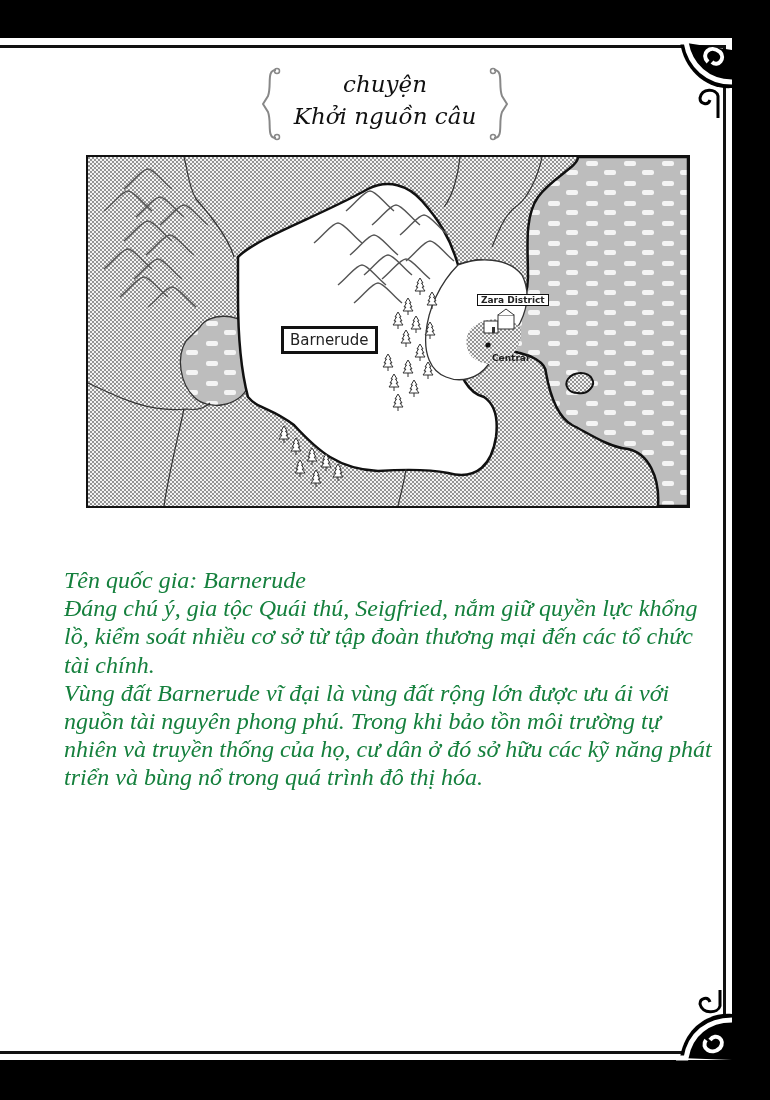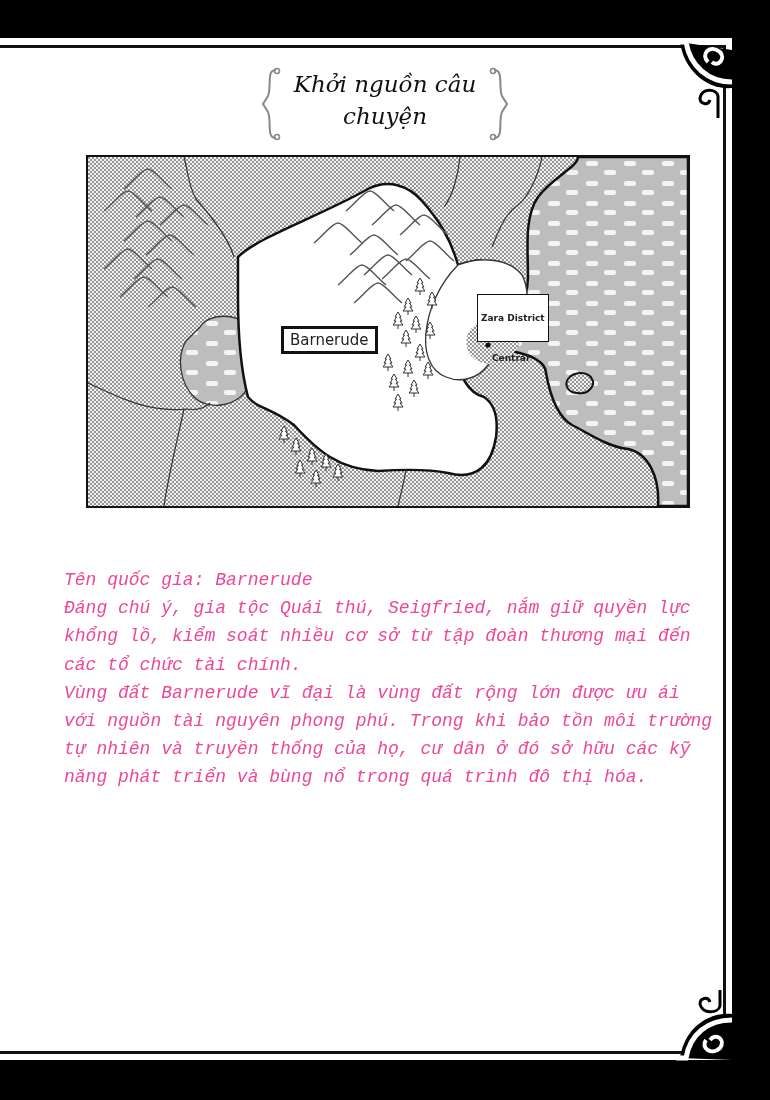--- a/index.html
+++ b/index.html
@@ -13,24 +13,24 @@
   .line-bottom { position:absolute; left:0; top:1051px; width:726px; height:3px; background:#111; }
   .corner { position:absolute; }
   .title-wrap { position:absolute; left:262px; top:62px; width:246px; height:82px; }
   .title { position:absolute; left:0; right:0; top:6px; text-align:center;
            font-family:"DejaVu Serif", serif; font-style:italic; font-size:23px; line-height:32px; color:#111; }
   .title-brace { position:absolute; top:4px; }
   .map { position:absolute; left:86px; top:155px; width:604px; height:353px; border:2px solid #111; box-sizing:border-box; overflow:hidden; background:#fff; }
   .map svg { position:absolute; left:0; top:0; }
   .map-label { position:absolute; background:#fff; border:2px solid #111; font-family:"DejaVu Sans", sans-serif; color:#222; }
   .lbl-country { left:193px; top:149px; font-size:15px; padding:2px 6px; border-width:3px;margin-top:20px; }
-  .lbl-district { left:389px; top:137px; font-size:9px; padding:18px 3px; border-width:1px; font-weight:bold; }
+  .lbl-district { left:389px; top:137px; font-size:9px; padding:0 3px; border-width:1px; font-weight:bold; }
   .lbl-central { position:absolute; left:404px; top:196px; font-size:9px; font-weight:bold; font-family:"DejaVu Sans", sans-serif; color:#222; }
-  .body-text { position:absolute; left:64px; top:566px; width:650px; font-family:Liberation Mono, monospace; font-style:italic;
-               font-size:18px; line-height:28.2px; color:#ec4899; }
+  .body-text { position:absolute; left:64px; top:566px; width:650px; font-family:Liberation Serif, serif; font-style:italic;
+               font-size:24px; line-height:28.2px; color:#15803d; }
   .body-text p { margin:0; }
 </style>
 </head>
 <body>
 
 <div class="band-top"></div>
 <div class="line-top"></div>
 <div class="band-right"></div>
 <div class="line-right"></div>
 <div class="band-bottom"></div>
@@ -50,22 +50,22 @@
   <path d="M44 0 L44 16 C42 24, 26 24, 24 14 C24 8, 32 6, 34 12" fill="none" stroke="#000" stroke-width="3"></path>
 </svg>
 
 <div class="title-wrap">
   <svg class="title-brace" style="left:0" width="20" height="76" viewBox="0 0 20 76">
     <path d="M14 4 C4 4, 10 20, 6 30 L1 38 L6 46 C10 56, 4 72, 14 72" fill="none" stroke="#888" stroke-width="2"></path>
     <circle cx="15" cy="5" r="2.5" fill="none" stroke="#888" stroke-width="1.5"></circle>
     <circle cx="15" cy="71" r="2.5" fill="none" stroke="#888" stroke-width="1.5"></circle>
   </svg>
   <div class="title">
+    <div>chuyện</div>
     <div>Khởi nguồn câu</div>
-    <div>chuyện</div>
   </div>
   <svg class="title-brace" style="right:0" width="20" height="76" viewBox="0 0 20 76">
     <path d="M6 4 C16 4, 10 20, 14 30 L19 38 L14 46 C10 56, 16 72, 6 72" fill="none" stroke="#888" stroke-width="2"></path>
     <circle cx="5" cy="5" r="2.5" fill="none" stroke="#888" stroke-width="1.5"></circle>
     <circle cx="5" cy="71" r="2.5" fill="none" stroke="#888" stroke-width="1.5"></circle>
   </svg>
 </div>
 
 <div class="map">
   <svg width="600" height="349" viewBox="0 0 600 349">

